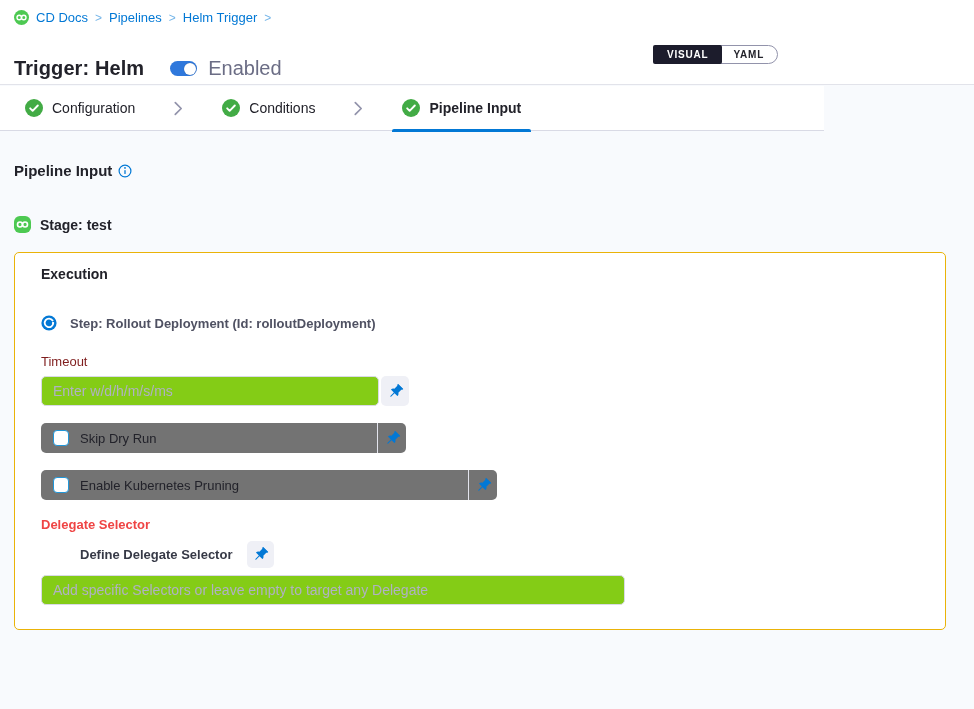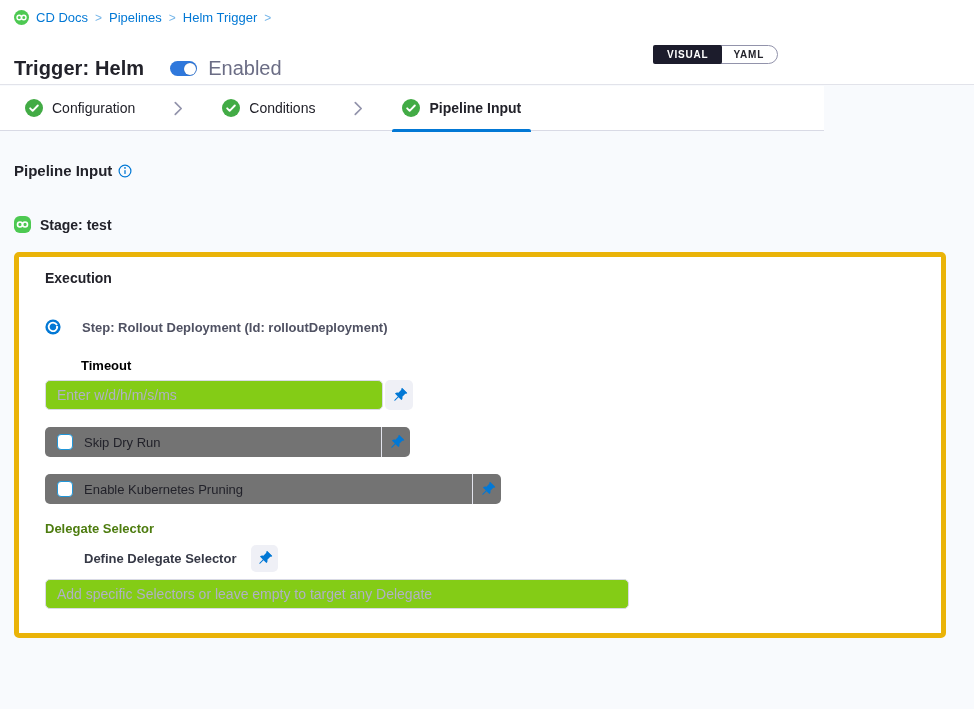--- a/index.html
+++ b/index.html
@@ -44,26 +44,26 @@
   .content { position:absolute; top:132px; left:0; width:974px; bottom:0; padding:0 14px; }
   .section-title-row { margin-top:30px; display:flex; align-items:center; gap:6px; }
   .section-title { font-size:15px; font-weight:700; color:#22222a; margin:0; }
   .info-icon { display:flex; cursor:pointer; }
   .inputset-link { margin-top:37px; font-size:14px; font-weight:700; color:#0278d5;
     cursor:pointer; display:inline-flex; align-items:center; letter-spacing:.1px; }
   .stage-row { margin-top:37px; display:flex; align-items:center; gap:9px; }
   .stage-label { font-size:14px; font-weight:700; color:#22222a; }
 
   
-  .card { margin:19px 0 0 0; width:932px; background:#fff; border:5px solid #eab308;
+  .card { margin:19px 0 0 0; width:932px; background:#fff; border:1px solid #eab308;
     border-radius:5px; padding:13px 26px 24px 26px; }
   .card-title { font-size:14px; font-weight:700; color:#22222a; }
-  .step-row { margin-top:33px; display:flex; align-items:center; gap:21px; }
+  .step-row { margin-top:33px; display:flex; align-items:center; gap:13px; }
   .step-label { font-size:13px; font-weight:700; color:#4f5162; }
-  .field-label { margin-top:23px; font-size:13px; font-weight:700; color:#000000;margin-left:36px; }
+  .field-label { margin-top:23px; font-size:13px; font-weight:400; color:#7f1d1d; }
   .field-row { margin-top:7px; display:flex; gap:2px; }
   .text-input { height:30px; border:1px solid #d9dae5; border-radius:5px; padding:0 11px;
     font-size:14px; color:#22222a; background:#84cc16; font-family:"Liberation Sans",sans-serif;
     outline:none; }
   .text-input::placeholder { color:#b0b1c4; }
   .timeout-input { width:338px; }
   .selector-input { width:584px; margin-top:7px; display:block; }
   .pin-chip { width:28px; height:30px; background:#eff0f6; border-radius:5px; display:flex;
     align-items:center; justify-content:center; cursor:pointer; }
   .pin-icon { transform:rotate(45deg); display:flex; }
@@ -73,21 +73,21 @@
   .check-row .cb { width:16px; height:16px; border:1.5px solid #2196d8; border-radius:4px;
     background:#fff; cursor:pointer; flex:none; }
   .check-row .cb-label { margin-left:11px; font-size:13px; color:#22222a; }
   .check-row .spacer { flex:1; }
   .check-row .vdiv { width:1px; align-self:stretch; background:#e3e4ed; }
   .check-row .pin-zone { width:28px; display:flex; align-items:center; justify-content:center;
     cursor:pointer; }
   .row-skip { width:365px; }
   .row-prune { width:456px; }
 
-  .delegate-label { margin-top:17px; font-size:13px; font-weight:600; color:#4d7c0f; }
+  .delegate-label { margin-top:17px; font-size:13px; font-weight:600; color:#ef4444; }
   .define-row { margin-top:9px; display:flex; align-items:center; gap:15px; }
   .define-label { font-size:13px; font-weight:600; color:#363946;padding-left:39px; }
   .pin-chip.sq { width:27px; height:27px; }
 </style>
 </head>
 <body>
 
 <div class="header">
   <div class="breadcrumb">
     <span class="bc-logo">

